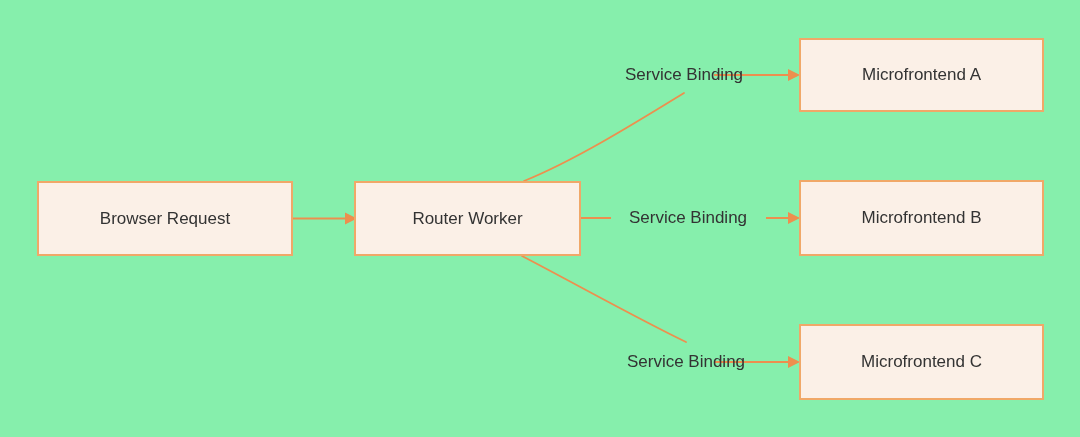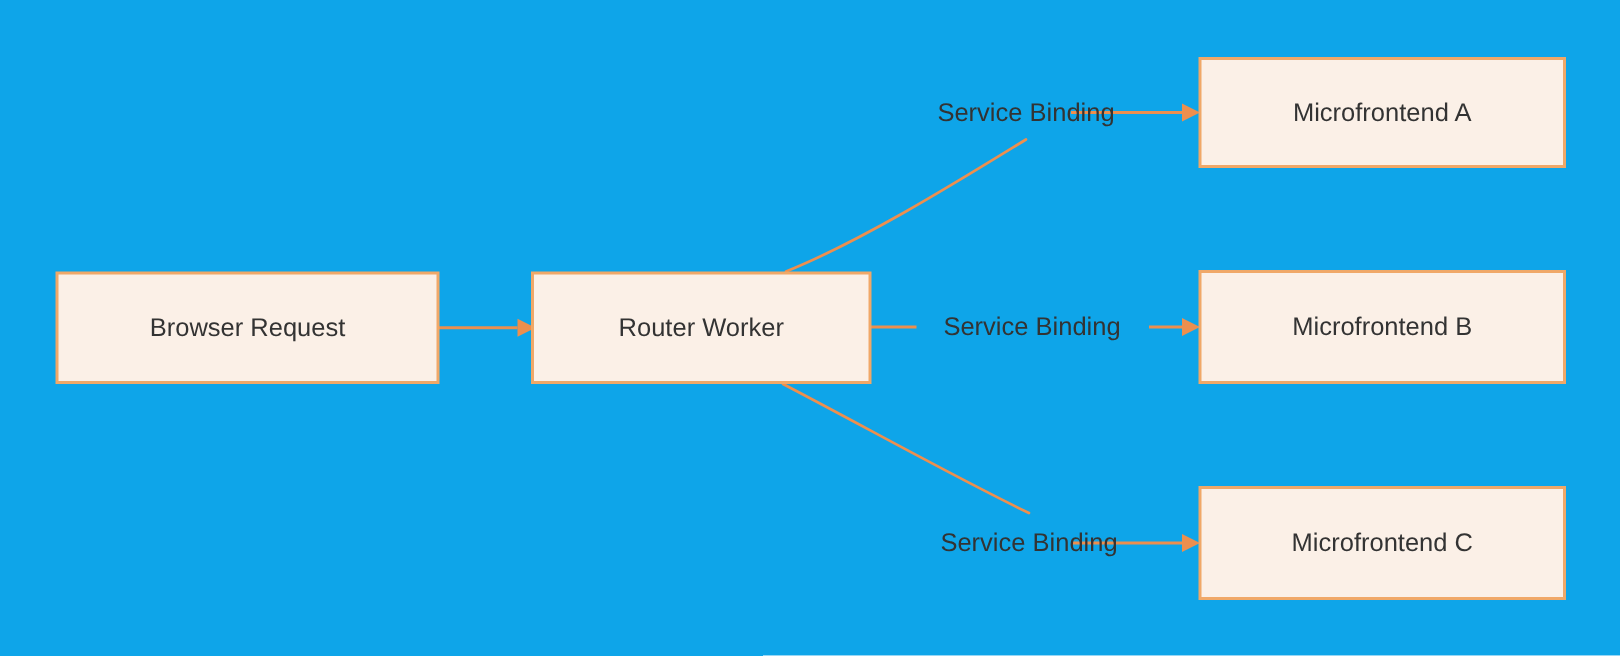--- a/index.html
+++ b/index.html
@@ -11,21 +11,21 @@
   body {
     width: 1080px;
     height: 437px;
     overflow: hidden;
     font-family: "Liberation Sans", sans-serif;
   }
   #diagram-root {
     position: relative;
     width: 1080px;
     height: 437px;
-    background: #0ea5e9;
+    background: #86efac;
   }
   svg.diagram-canvas {
     display: block;
     width: 1080px;
     height: 437px;
   }
   .node-box {
     fill: #fbf0e7;
     stroke: #f0a868;
     stroke-width: 2;

